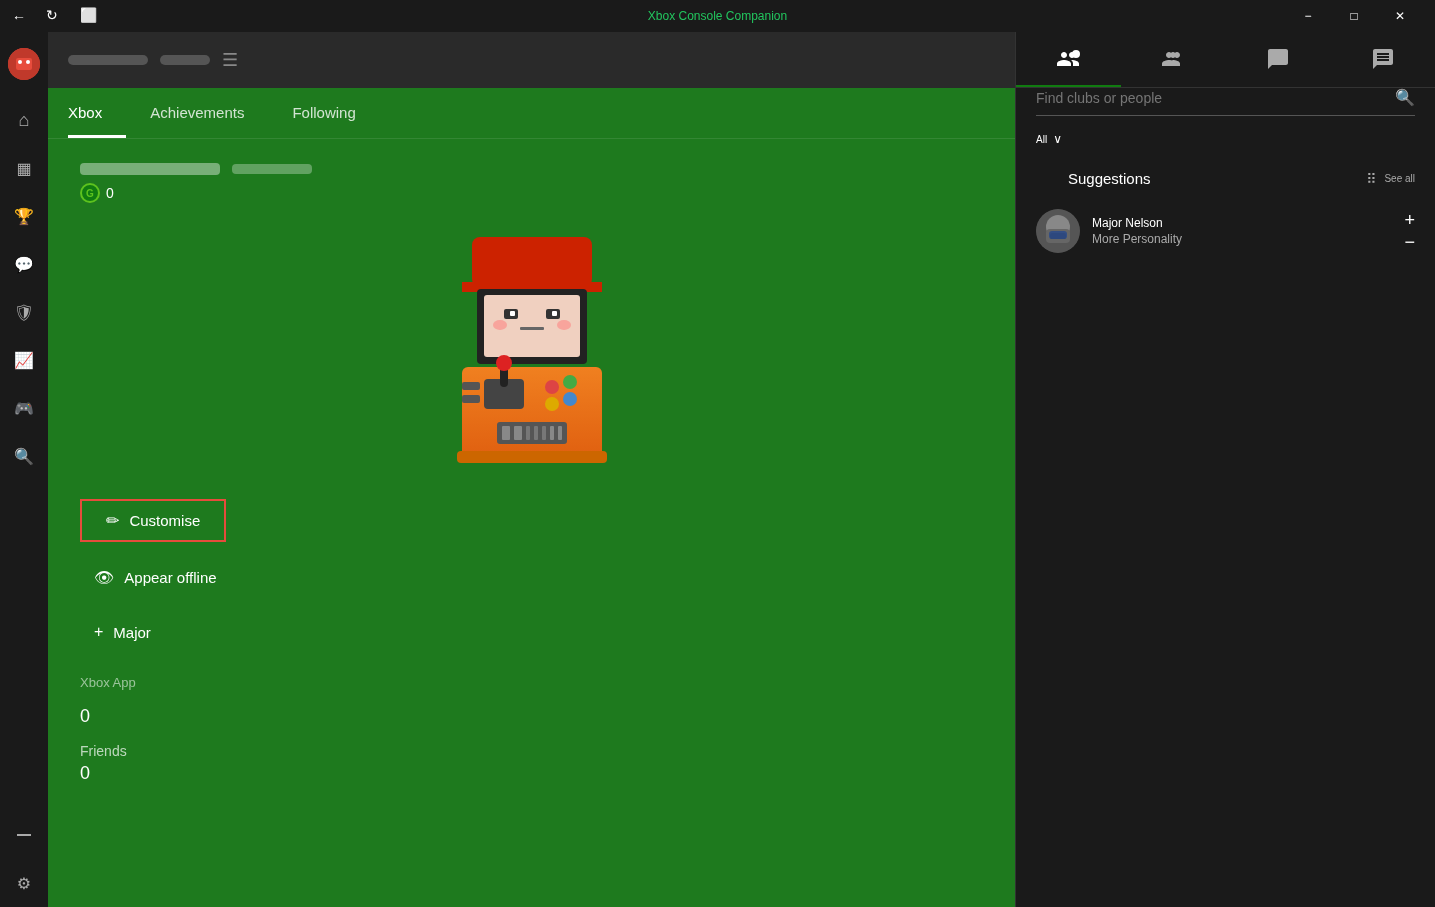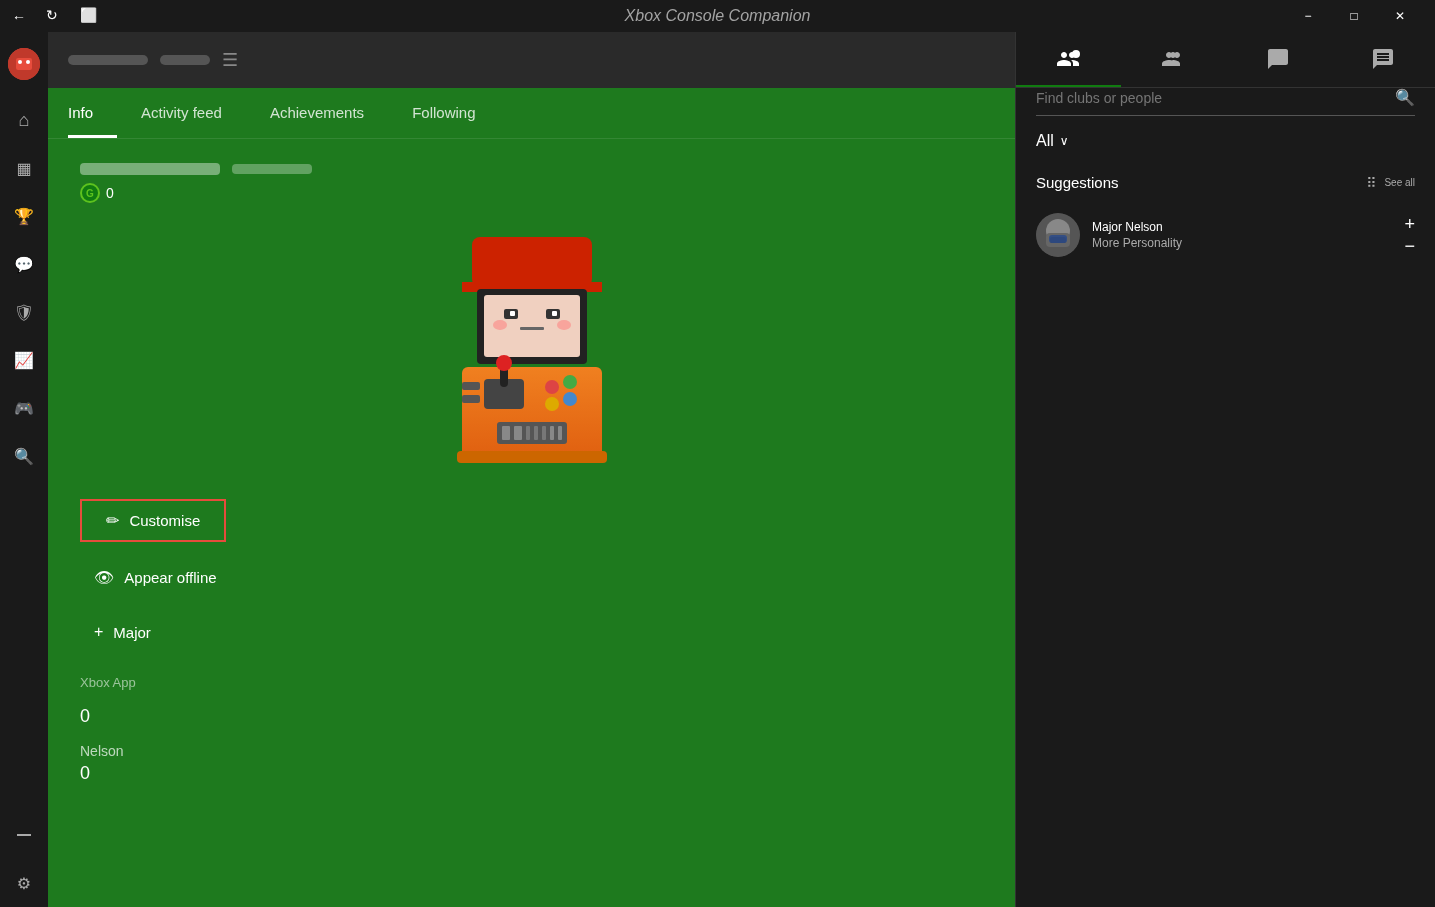--- a/index.html
+++ b/index.html
@@ -10,21 +10,21 @@
       height: 32px;
       background: #1a1a1a;
       display: flex;
       align-items: center;
       justify-content: space-between;
       padding: 0 12px;
       flex-shrink: 0;
     }
     .titlebar-left { display: flex; gap: 16px; align-items: center; }
     .titlebar-icon { width: 18px; height: 18px; color: #fff; font-size: 14px; cursor: pointer; }
-    .titlebar-title { color: #a3a3a3; font-size: 16px; position: absolute; left: 50%; transform: translateX(-50%); font-style: italic; }
+    .titlebar-title { color: #22c55e; font-size: 12px; position: absolute; left: 50%; transform: translateX(-50%); }
     .titlebar-controls { display: flex; gap: 0; }
     .titlebar-btn { width: 46px; height: 32px; background: transparent; border: none; color: #fff; font-size: 12px; cursor: pointer; display: flex; align-items: center; justify-content: center; }
 
     
     .app-body { display: flex; flex: 1; overflow: hidden; }
 
     
     .sidebar {
       width: 48px;
       background: #1a1a1a;
@@ -264,29 +264,30 @@
     }
     .search-icon { color: #aaa; font-size: 16px; cursor: pointer; }
 
     
     .filter-row {
       display: flex;
       align-items: center;
       gap: 6px;
       padding: 0 20px 16px;
     }
-    .filter-label { color: #fff; font-size: 16px; }
+    .filter-label { color: #fff; font-size: 10px; }
     .filter-chevron { color: #fff; font-size: 12px; cursor: pointer; }
 
     
     .suggestions-header {
       display: flex;
       align-items: center;
       justify-content: space-between;
       padding: 8px 20px 12px;
+      margin-left: 32px;
     }
     .suggestions-title { color: #fff; font-size: 15px; }
     .see-all-row { display: flex; align-items: center; gap: 8px; cursor: pointer; }
     .grid-dots { color: #aaa; font-size: 14px; }
     .see-all-text { color: #aaa; font-size: 10px; }
 
     
     .suggestion-item {
       display: flex;
       align-items: center;
@@ -387,22 +388,21 @@
 
       <div class="header-bar">
         <div class="header-placeholder">
           <div class="header-line" style="width:80px;"></div>
           <div class="header-line" style="width:50px;"></div>
           <span style="color:#888; font-size:18px;">☰</span>
         </div>
       </div>
 
       <div class="nav-tabs">
-        <a class="nav-tab active">Info</a>
-        <a class="nav-tab">Activity feed</a>
+        <a class="nav-tab active">Xbox</a>
         <a class="nav-tab">Achievements</a>
         <a class="nav-tab">Following</a>
       </div>
 
       <div class="profile-content">
 
         <div class="profile-name-row">
           <div class="profile-name-blurred"></div>
           <div class="profile-tag-blurred"></div>
         </div>
@@ -483,21 +483,21 @@
           <span class="btn-icon">+</span>
           <span>Major</span>
         </div>
 
         <div class="section-label">Xbox App</div>
 
         <div>
           <div class="stat-value">0</div>
         </div>
         <div>
-          <div class="stat-label">Nelson</div>
+          <div class="stat-label">Friends</div>
           <div class="stat-value">0</div>
         </div>
       </div>
     </div>
 
     <div class="right-panel">
 
       <div class="right-panel-tabs">
         <div class="rp-tab">
           <svg width="24" height="24" viewBox="0 0 24 24" fill="currentColor">

